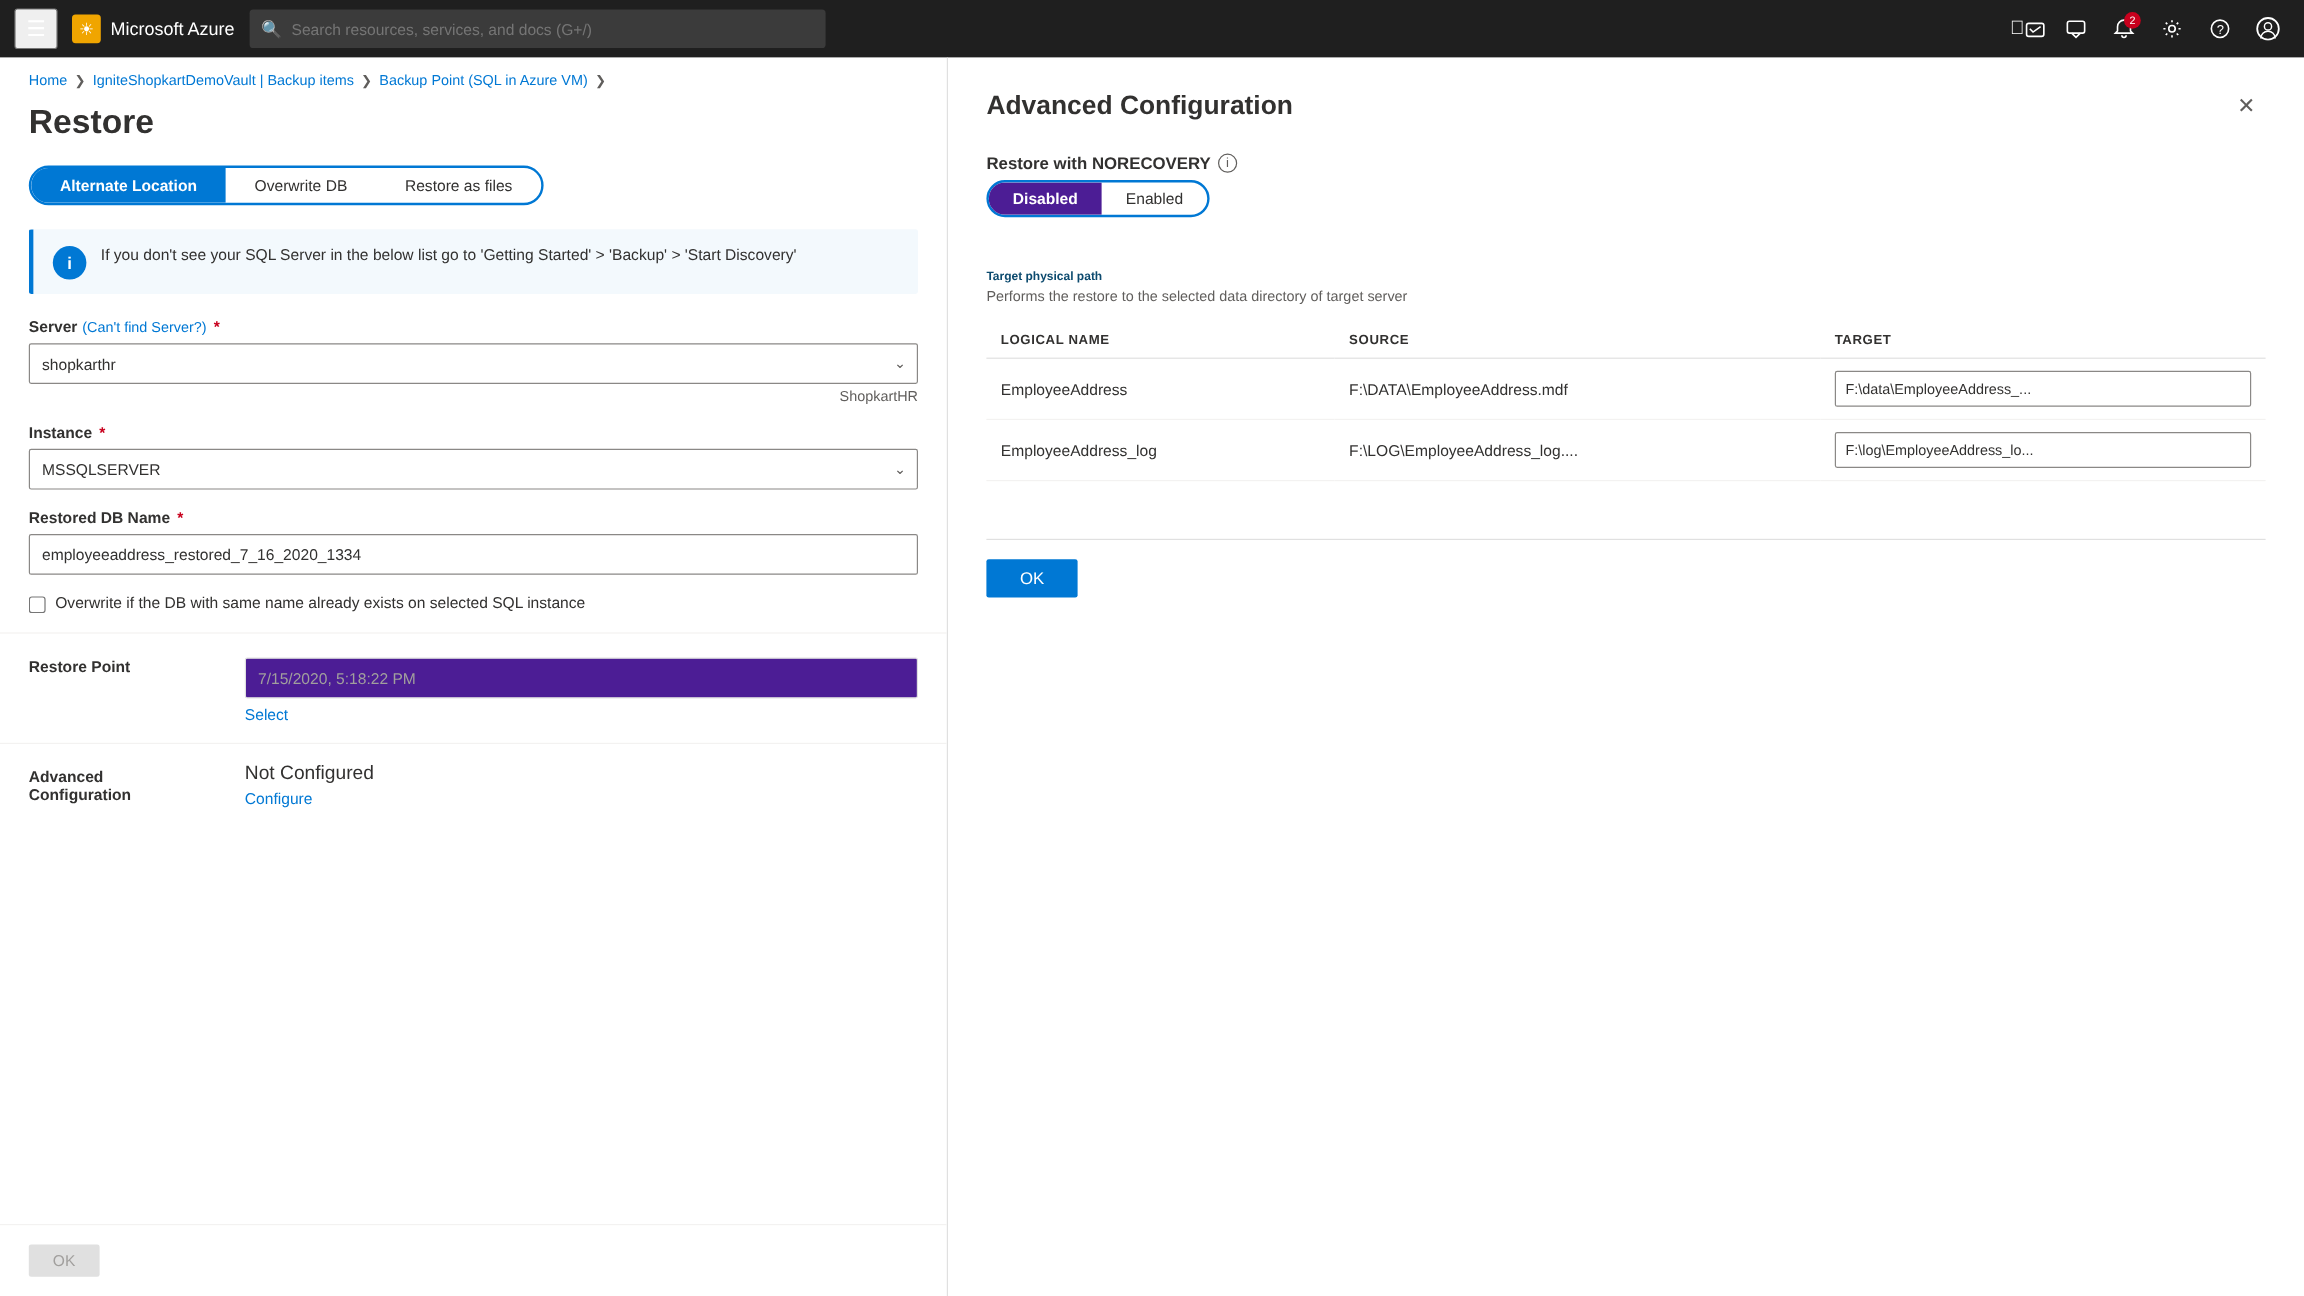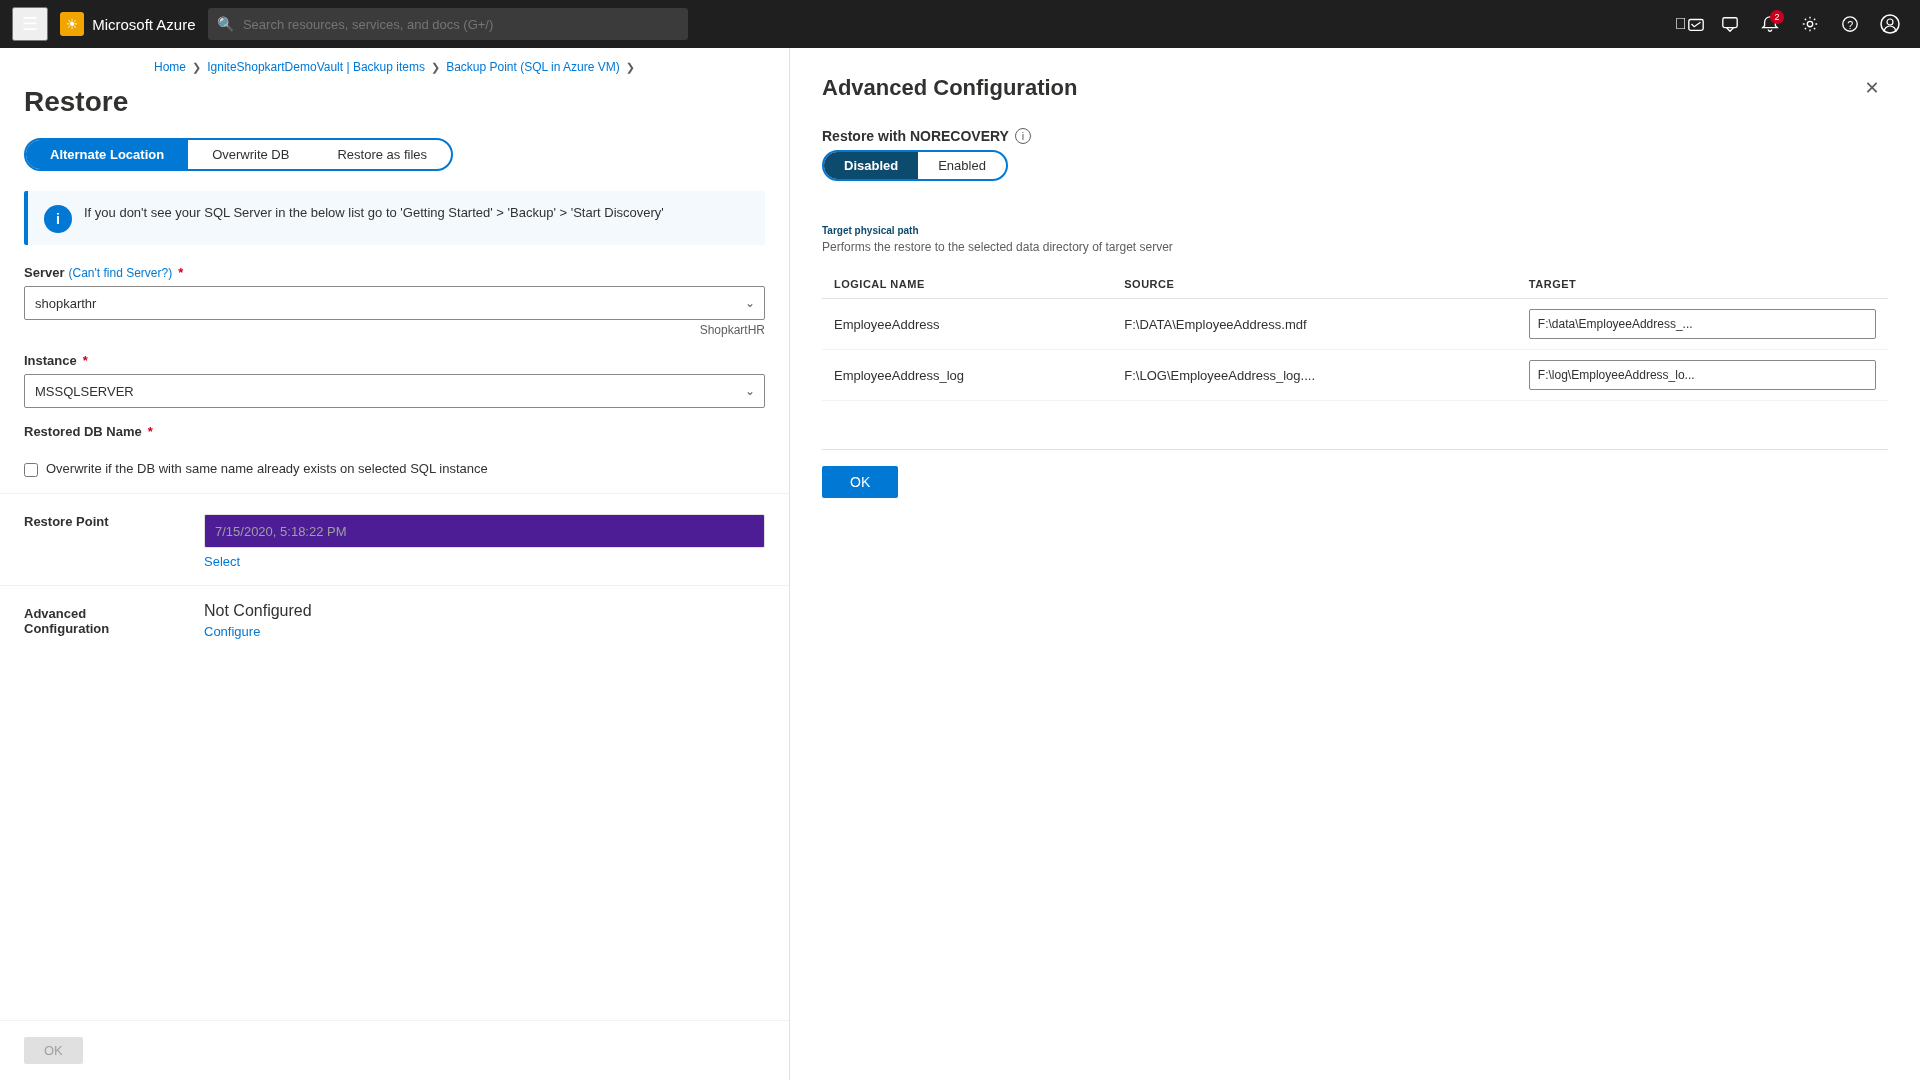--- a/index.html
+++ b/index.html
@@ -37,21 +37,21 @@
 
     
     .left-panel {
       width: 790px; background: #fff; display: flex; flex-direction: column;
       border-right: 1px solid #e0e0e0; overflow-y: auto;
     }
 
     
     .breadcrumb {
       padding: 12px 24px 8px 24px; font-size: 12px; color: #605e5c;
-      display: flex; align-items: center; gap: 6px; flex-wrap: wrap; justify-content: center;
+      display: flex; align-items: center; gap: 6px; flex-wrap: wrap;
     }
     .breadcrumb a { color: #0078d4; text-decoration: none; }
     .breadcrumb-sep { color: #605e5c; font-size: 11px; }
 
     
     .page-title { font-size: 28px; font-weight: 600; padding: 4px 24px 20px 24px; color: #323130; }
 
     
     .restore-tabs {
       display: flex; margin: 0 24px 20px 24px;
@@ -159,21 +159,21 @@
     .section-label-bold { font-size: 14px; font-weight: 600; margin-bottom: 6px; color: #323130; display: flex; align-items: center; gap: 6px; }
     .info-circle {
       width: 16px; height: 16px; border-radius: 50%; border: 1.5px solid #605e5c;
       display: inline-flex; align-items: center; justify-content: center;
       font-size: 11px; color: #605e5c; cursor: pointer; font-weight: 400;
     }
     .toggle-group { display: flex; border-radius: 20px; overflow: hidden; border: 2px solid #0078d4; width: fit-content; margin-bottom: 24px; }
     .toggle-btn {
       padding: 6px 20px; font-size: 13px; border: none; cursor: pointer; background: transparent; color: #323130;
     }
-    .toggle-btn.active { background: #0c4a6e; color: #fff; font-weight: 600; }
+    .toggle-btn.active { background: #4c1d95; color: #fff; font-weight: 600; }
 
     
     .target-path-section { margin-bottom: 16px; }
     .target-path-title { font-size: 10px; font-weight: 600; color: #0c4a6e; margin-bottom: 4px; }
     .target-path-desc { font-size: 12px; color: #605e5c; margin-bottom: 16px; }
 
     .path-table { width: 100%; border-collapse: collapse; }
     .path-table th {
       text-align: left; font-size: 11px; font-weight: 700; color: #323130;
       padding: 8px 12px; border-bottom: 1px solid #e0e0e0; letter-spacing: 0.5px;
@@ -306,20 +306,21 @@
         </select>
         <span class="select-arrow">⌄</span>
       </div>
     </div>
 
     <div class="form-section">
       <div class="form-label">
         <span>Restored DB Name</span>
         <span class="required">*</span>
       </div>
+      <input type="text" class="form-input" value="employeeaddress_restored_7_16_2020_1334" style="">
     </div>
 
     <div class="checkbox-row">
       <input type="checkbox" id="overwrite-cb" style="">
       <label class="checkbox-label" for="overwrite-cb">Overwrite if the DB with same name already exists on selected SQL instance</label>
     </div>
 
     <div class="restore-point-section">
       <div class="restore-point-label">Restore Point</div>
       <div class="restore-point-content">

